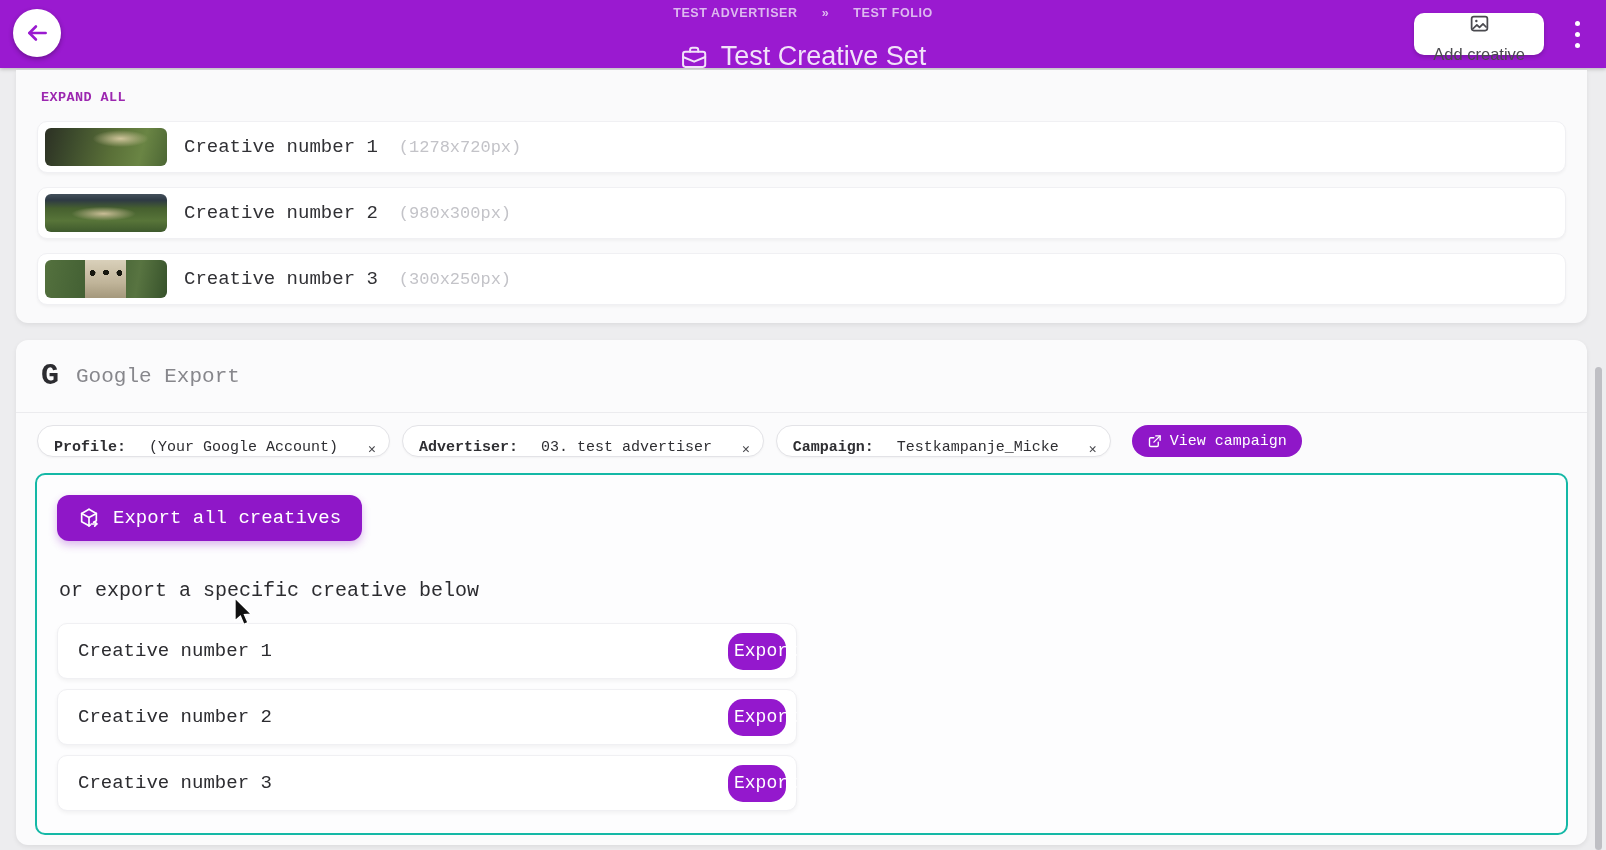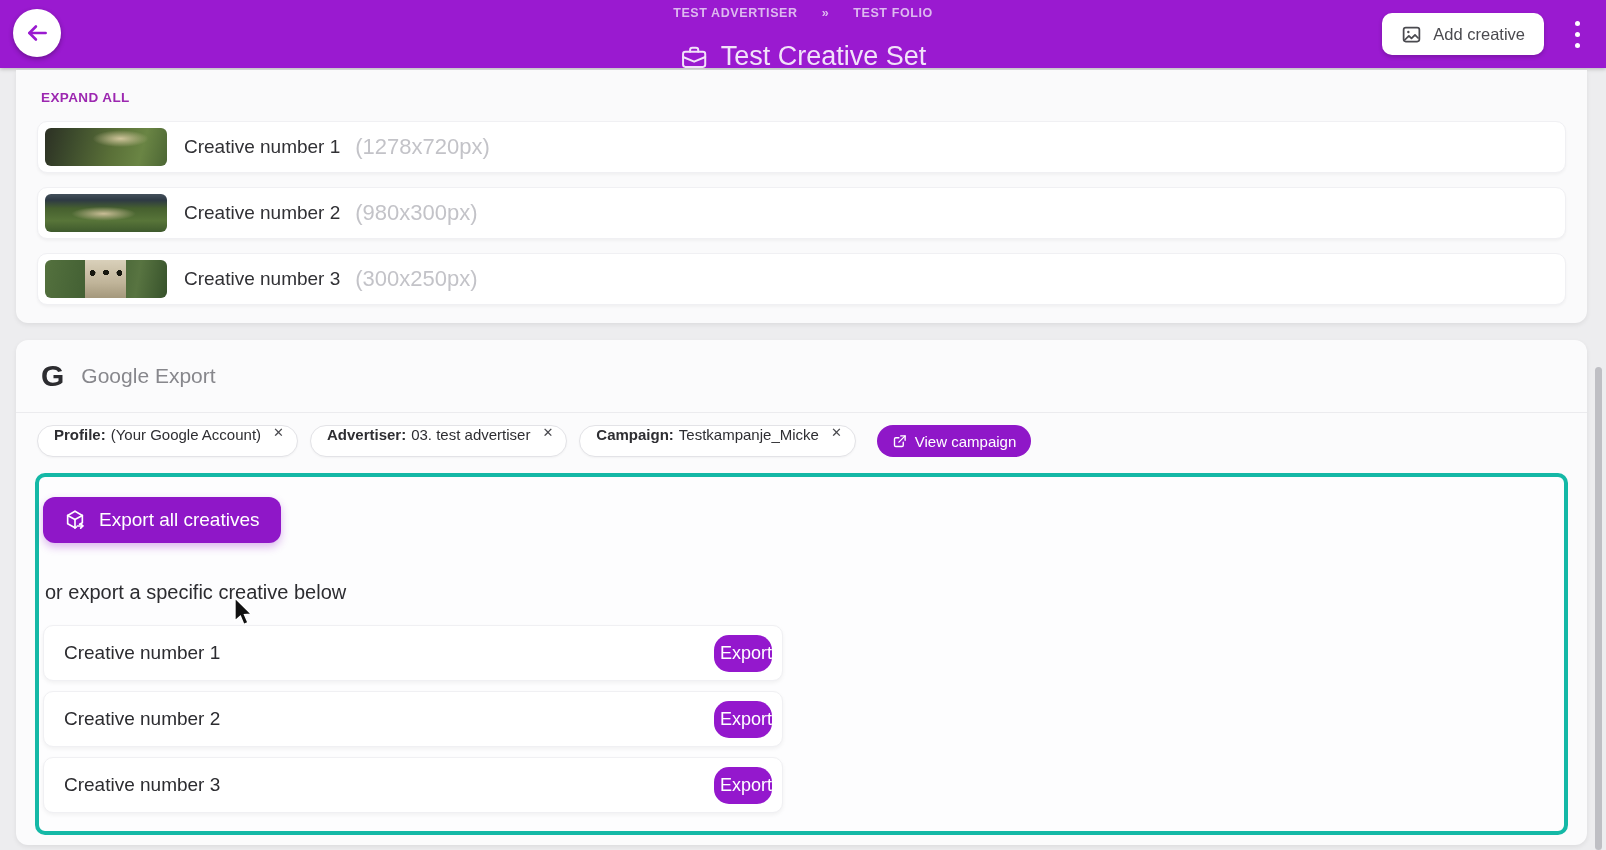--- a/index.html
+++ b/index.html
@@ -36,28 +36,29 @@
     font-size:12.5px;font-weight:700;letter-spacing:.6px;color:#ddb9ef;
   }
   .title-row{display:flex;align-items:center;gap:13px;margin-top:3px;color:#f2e2f9;}
   .page-title{font-size:27px;font-weight:400;}
   .header-right{position:absolute;right:16px;top:0;height:68px;display:flex;align-items:center;}
   .add-creative{
     height:42px;border-radius:10px;background:#fff;border:none;
     display:flex;align-items:center;gap:11px;padding:0 19px;
     font-family:inherit;font-size:16.5px;color:#4a4a4f;cursor:pointer;
     box-shadow:0 2px 4px rgba(0,0,0,.2);
+    flex-direction:column;
   }
   .kebab{
     margin-left:27px;margin-right:6px;display:flex;flex-direction:column;gap:6px;
     background:none;border:none;cursor:pointer;padding:4px;
   }
   .kebab i{width:5px;height:5px;border-radius:50%;background:#fff;display:block;}
   
-  .card{position:absolute;left:16px;width:1571px;background:#fafafb;}
+  .card{position:absolute;left:16px;width:1571px;background:#fafafb;font-family:Liberation Mono, monospace;}
   .creatives-card{
     top:70px;height:253px;border-radius:0 0 12px 12px;
     box-shadow:0 2px 5px rgba(0,0,0,.07);
     padding:18px 21px 0;
   }
   .expand-all{
     display:inline-block;color:var(--expand-purple);
     font-size:13.5px;font-weight:700;letter-spacing:.4px;margin-left:4px;
     cursor:pointer;text-decoration:none;
   }
@@ -83,47 +84,48 @@
       radial-gradient(circle 3px at 39% 34%,#17170f 97%,transparent),
       radial-gradient(circle 3px at 50% 33%,#17170f 97%,transparent),
       radial-gradient(circle 3px at 61% 34%,#17170f 97%,transparent),
       linear-gradient(to bottom,#d9d0ba 0%,#c0b499 60%,#a4987c 100%),
       linear-gradient(100deg,#54713e 0%,#3f5c31 45%,#587441 75%,#37522b 100%);
     background-repeat:no-repeat;
     background-size:100% 100%,100% 100%,100% 100%,34% 100%,100% 100%;
     background-position:0 0,0 0,0 0,50% 0,0 0;
   }
   .creative-name{font-size:19px;color:#313135;}
-  .creative-size{font-size:22px;color:#c3c3c8;margin-left:15px;}
+  .creative-size{font-size:17px;color:#c3c3c8;margin-left:21px;}
   
   .export-card{top:340px;height:505px;border-radius:12px;background:#fbfbfc;
     box-shadow:0 2px 5px rgba(0,0,0,.07);}
   .ge-header{height:72px;display:flex;align-items:center;padding-left:25px;gap:17px;}
   .g-logo{font-size:30px;font-weight:700;color:#2c2c30;line-height:1;}
   .ge-title{font-size:21px;color:#87878c;}
   .divider{height:1px;background:#ebebee;}
   .chips-row{display:flex;align-items:center;gap:12px;margin:12px 0 0 21px;height:32px;}
   .chip{
-    display:flex;align-items:flex-start;background:#fff;border:1px solid #e3e3e7;
+    display:flex;align-items:flex-end;background:#fff;border:1px solid #e3e3e7;
     border-radius:16px;height:32px;padding:0 13px 0 16px;font-size:15px;color:#2e2e32;
     box-shadow:0 1px 2px rgba(0,0,0,.04);
+    gap:18px;
   }
   .chip b{font-weight:700;margin-right:5px;}
   .chip .close{
     background:none;border:none;font-family:inherit;color:#4a4a4f;font-size:13px;
     margin-left:12px;padding:0;cursor:pointer;line-height:1;
   }
   .view-campaign{
     height:32px;border-radius:16px;background:var(--accent);border:none;color:#fff;
     font-family:inherit;font-size:15px;display:flex;align-items:center;gap:8px;
     padding:0 15px;margin-left:9px;cursor:pointer;
   }
   .export-panel{
-    margin:16px 19px 0;border:4px solid #14b8a6;border-radius:10px;background:#fdfdfe;
-    padding:20px 4px 30px;height:362px;
+    margin:16px 19px 0;border:2px solid #14b8a6;border-radius:10px;background:#fdfdfe;
+    padding:20px 20px 30px;height:362px;
   }
   .export-all{
     height:46px;border-radius:12px;background:var(--accent);border:none;color:#fff;
     font-family:inherit;font-size:19px;display:inline-flex;align-items:center;gap:13px;
     padding:0 21px;cursor:pointer;box-shadow:0 4px 9px rgba(144,23,200,.3);
   }
   .export-subtitle{font-size:20px;color:#2c2c30;margin:38px 0 0 2px;}
   .export-row{
     width:740px;height:56px;background:#fff;border:1px solid #f0f0f3;border-radius:10px;
     box-shadow:0 2px 4px rgba(0,0,0,.05);

